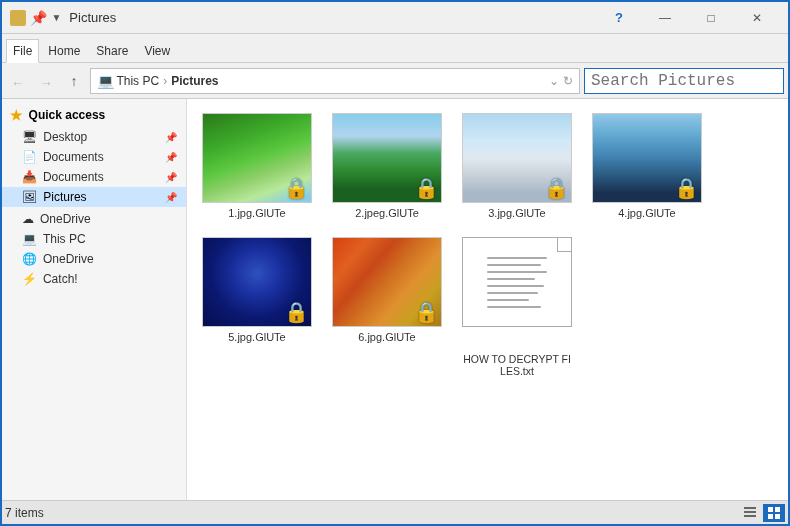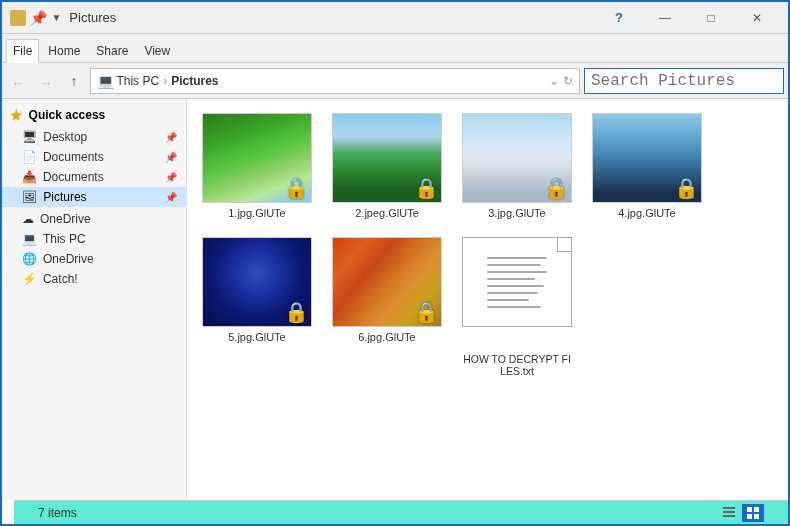--- a/index.html
+++ b/index.html
@@ -280,29 +280,28 @@
       font-style: italic;
       white-space: nowrap;
       pointer-events: none;
       z-index: 10;
       letter-spacing: 2px;
     }
 
     
     .status-bar {
       height: 24px;
-      background: #5eead4;
+      background: #e5e5e5;
       border-top: 1px solid #ccc;
       display: flex;
       align-items: center;
-      padding: 0 24px;
+      padding: 0 3px;
       font-size: 12px;
       color: #333;
       flex-shrink: 0;
-      margin-left: 12px;
     }
     .status-bar-spacer { flex: 1; }
     .view-toggle {
       display: flex;
       gap: 2px;
     }
     .view-btn {
       width: 22px; height: 18px;
       display: flex; align-items: center; justify-content: center;
       cursor: pointer;

